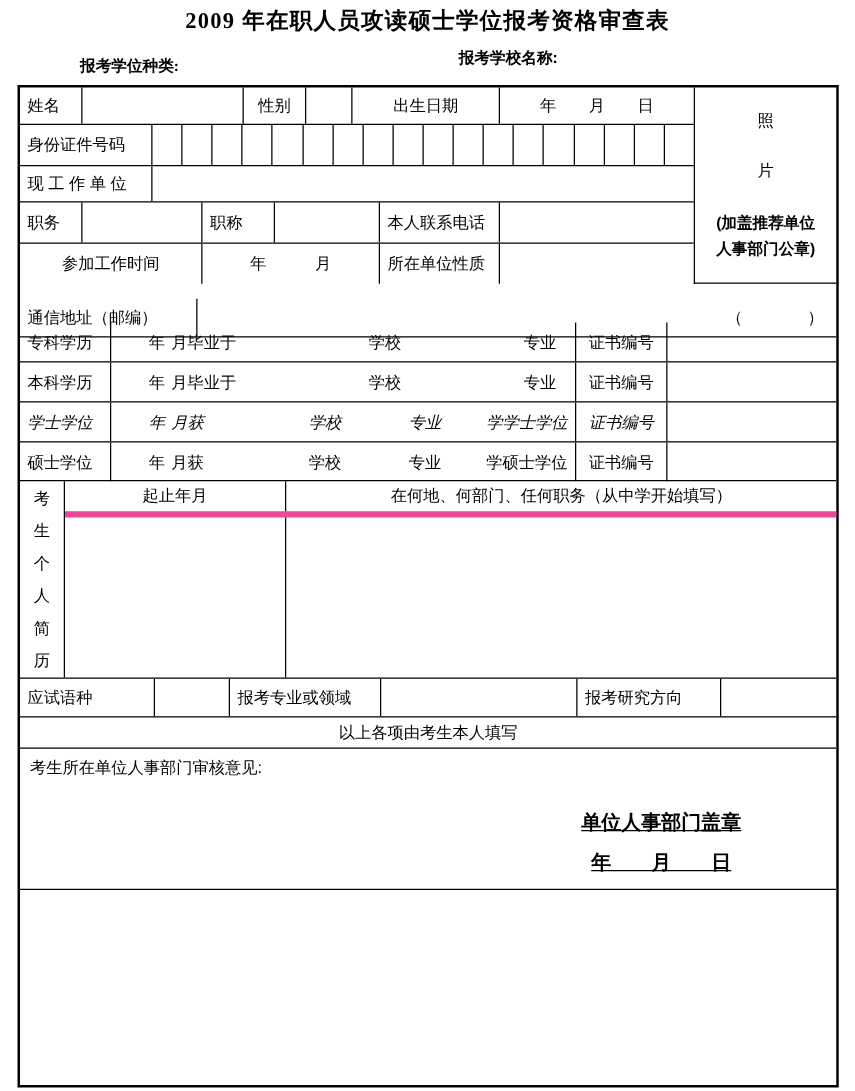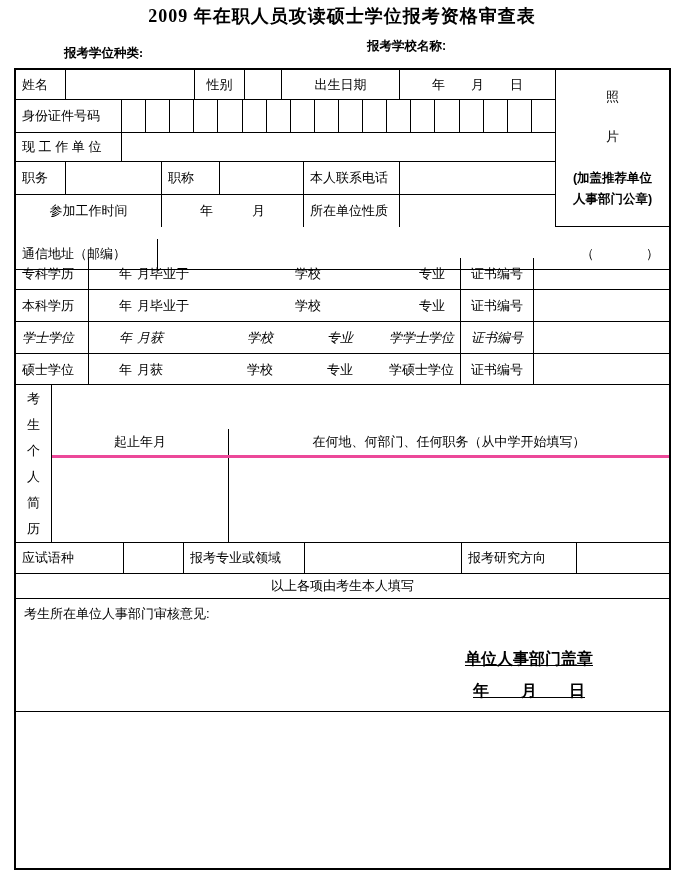--- a/index.html
+++ b/index.html
@@ -44,21 +44,21 @@
   .edu-mid span{position:absolute;top:50%;transform:translateY(-50%);}
   .t-edu .sp-year{left:30px;} .t-edu .sp-suffix{left:48px;} .t-edu .sp-school{left:206px;} .t-edu .sp-major{left:330px;}
   .t-deg .sp-year{left:30px;} .t-deg .sp-suffix{left:48px;} .t-deg .sp-school{left:158px;} .t-deg .sp-major{left:238px;} .t-deg .sp-degree{left:300px;}
 
   
   .secD{top:315px;height:158px;display:flex;}
   .v-col{width:36px;border-right:1px solid #000;box-sizing:border-box;display:flex;
          align-items:center;justify-content:center;}
   .v-text{width:15px;line-height:2.0;word-break:break-all;text-align:center;}
   .resume-right{flex:1;display:flex;flex-direction:column;}
-  .resume-right .hdr{display:flex;height:29px;border-bottom:3px solid #ec4899;box-sizing:border-box;margin-top:44px;}
+  .resume-right .hdr{display:flex;height:29px;border-bottom:5px solid #ec4899;box-sizing:border-box;}
   .resume-right .bdy{display:flex;flex:1;}
   .res-c1{width:177px;border-right:1px solid #000;box-sizing:border-box;display:flex;
           align-items:center;justify-content:center;}
   .res-c2{flex:1;display:flex;align-items:center;justify-content:center;}
 
   .note-row{display:flex;align-items:center;justify-content:center;}
 
   
   .review{box-sizing:border-box;padding:6px 8px;position:relative;}
   .review .stamp-block{position:absolute;text-align:center;font-weight:bold;font-size:16px;line-height:2.0;text-decoration:underline;}

